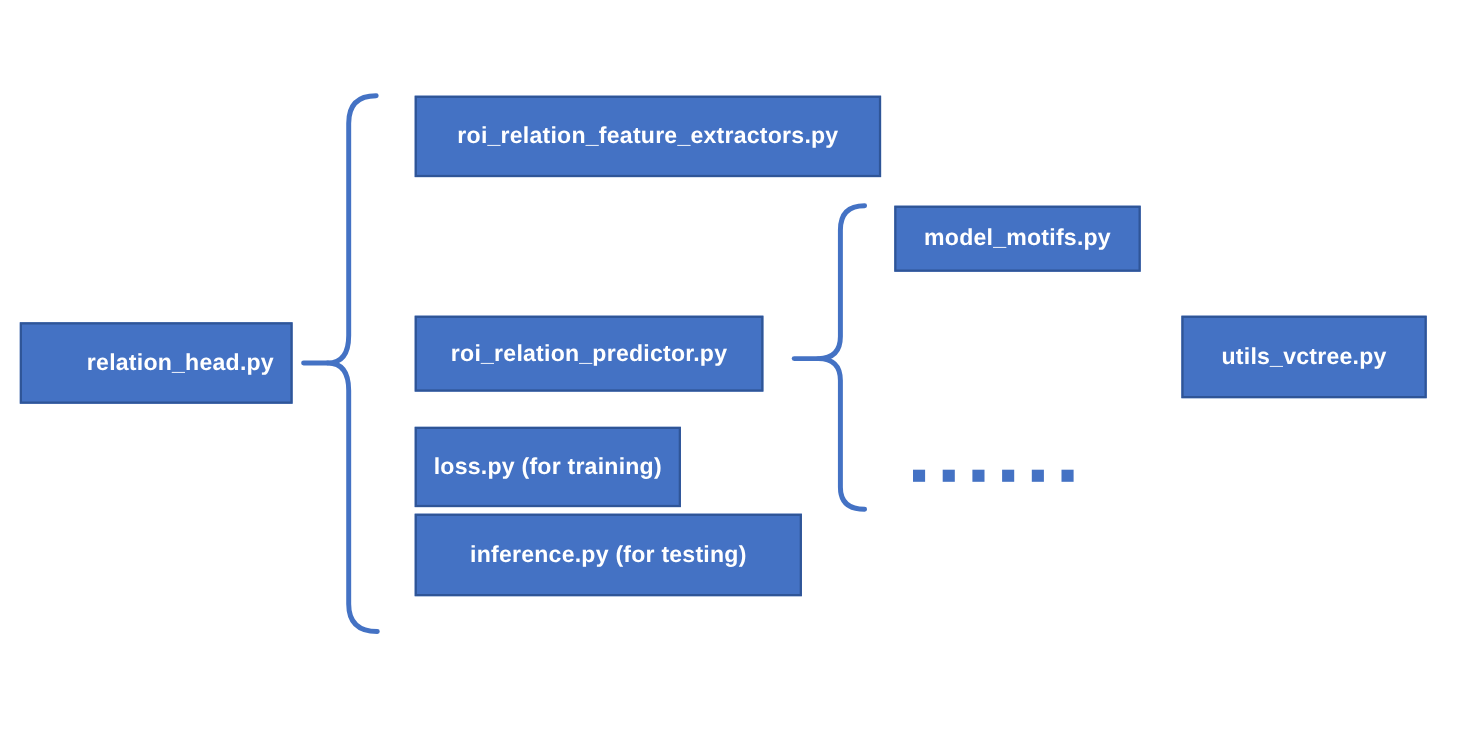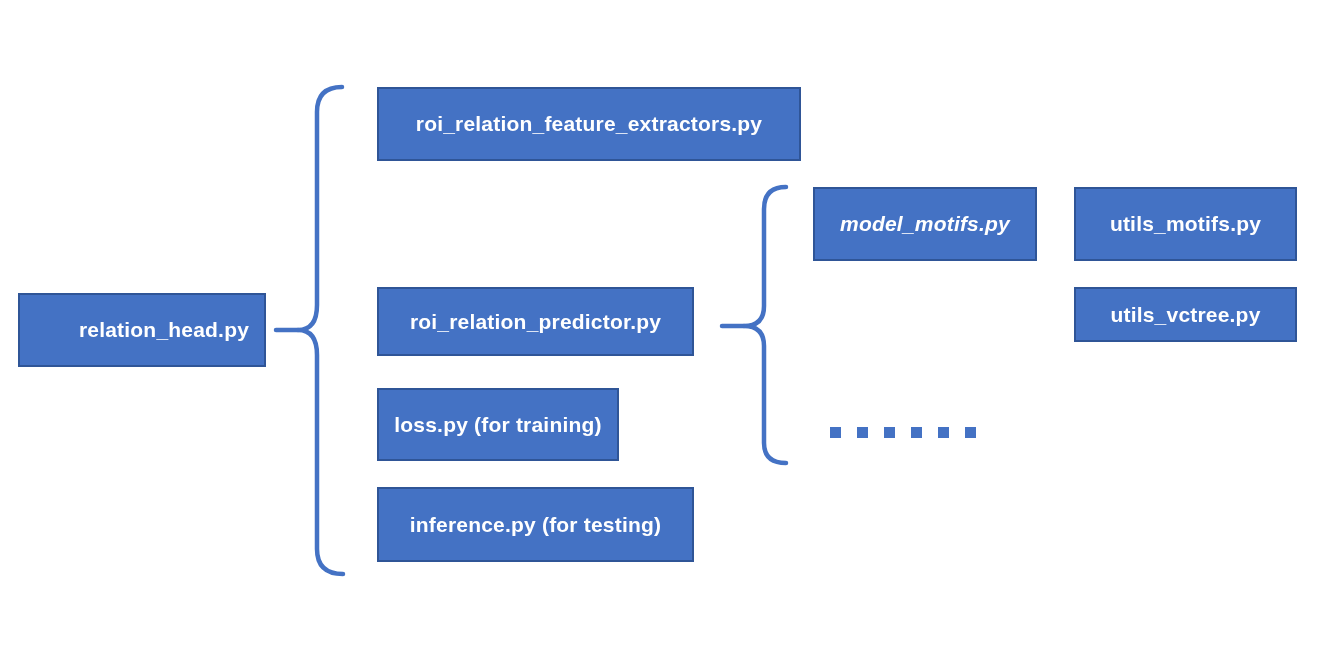--- a/index.html
+++ b/index.html
@@ -30,26 +30,26 @@
     white-space: nowrap;
     letter-spacing: 0.2px;
   }
   
   #node-relation-head        { left: 18px;   top: 293px; width: 248px; height: 74px; padding-left: 44px; }
   
   #node-feature-extractors   { left: 377px;  top: 87px;  width: 424px; height: 74px; }
   #node-sampling             { left: 377px;  top: 188px; width: 193px; height: 73px; }
   #node-predictor            { left: 377px;  top: 287px; width: 317px; height: 69px; }
   #node-loss                 { left: 377px;  top: 388px; width: 242px; height: 73px; }
-  #node-inference            { left: 377px;  top: 487px; width: 317px; height: 75px; }
+  #node-inference            { left: 377px;  top: 467px; width: 352px; height: 75px; }
   
-  #node-model-motifs         { left: 813px;  top: 187px; width: 224px; height: 74px; font-style: italic; }
+  #node-model-motifs         { left: 813px;  top: 187px; width: 224px; height: 60px; }
   #node-utils-motifs         { left: 1074px; top: 187px; width: 223px; height: 74px; }
   #node-model-vctree         { left: 813px;  top: 287px; width: 224px; height: 75px; }
-  #node-utils-vctree         { left: 1074px; top: 287px; width: 223px; height: 55px; }
+  #node-utils-vctree         { left: 1074px; top: 287px; width: 223px; height: 75px; }
 
   .brace-svg {
     position: absolute;
     overflow: visible;
   }
   #left-brace  { left: 270px; top: 78px;  width: 80px; height: 504px; }
   #right-brace { left: 715px; top: 180px; width: 80px; height: 290px; }
   .brace-path {
     fill: none;
     stroke: #4472C4;
@@ -88,21 +88,20 @@
   <div class="node" id="node-predictor">roi_relation_predictor.py</div>
   <div class="node" id="node-loss">loss.py (for training)</div>
   <div class="node" id="node-inference">inference.py (for testing)</div>
 
   <svg class="brace-svg" id="right-brace" viewBox="0 0 80 290" aria-hidden="true">
     <path class="brace-path" d="M 7 146 L 29 146"></path>
     <path class="brace-path" d="M 71 7 Q 49 7 49 29 L 49 126 Q 49 146 29 146 Q 49 146 49 166 L 49 263 Q 49 283 71 283"></path>
   </svg>
 
   <div class="node" id="node-model-motifs">model_motifs.py</div>
-  <div class="node" id="node-utils-motifs">utils_motifs.py</div>
   <div class="node" id="node-utils-vctree">utils_vctree.py</div>
 
   <div class="dots">
       <span class="dot"></span>
       <span class="dot"></span>
       <span class="dot"></span>
       <span class="dot"></span>
       <span class="dot"></span>
       <span class="dot"></span>
     </div>

